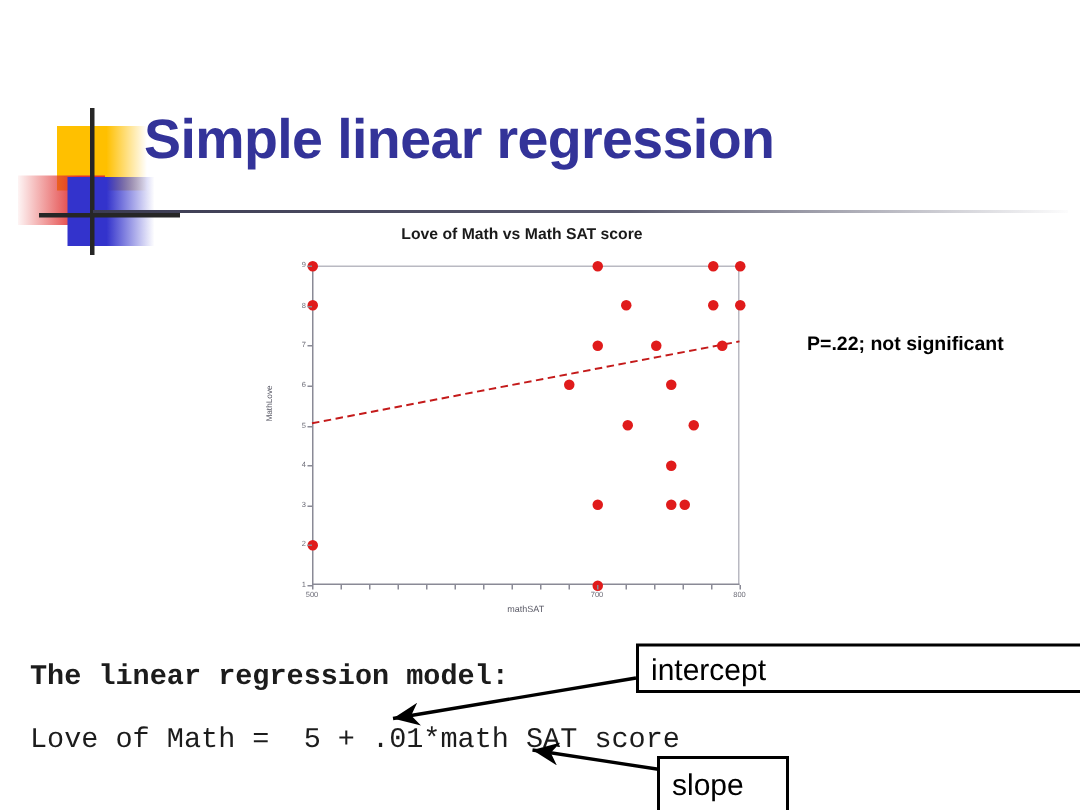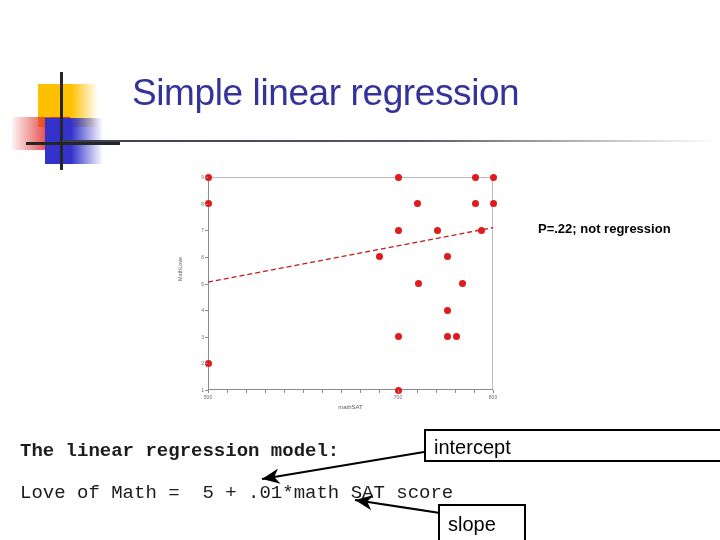--- a/index.html
+++ b/index.html
@@ -20,25 +20,24 @@
     position: absolute;
     left: 0; top: 0;
     width: 720px; height: 150px;
   }
   #slide-title {
     position: absolute;
     left: 96px;
     top: 72px;
     font-family: "Liberation Sans", sans-serif;
     font-size: 37px;
-    font-weight: 400;
+    font-weight: 700;
     color: #333399;
     letter-spacing: -0.4px;
     white-space: nowrap;
-    padding-left: 36px;
   }
 
   
   #logo {
     position: absolute;
     left: 12px;
     top: 72px;
     width: 108px;
     height: 98px;
   }
@@ -264,20 +263,21 @@
     <div class="cross-h"></div>
   </div>
 
   <div id="slide-title">Simple linear regression</div>
 
   <div id="title-rule"></div>
 </div>
 
 <div id="chart-wrap">
 
+  <div id="chart-title">Love of Math vs Math SAT score</div>
 
   <div id="plot-top-rule"></div>
   <div id="plot-right-rule"></div>
 
   <div id="plot-frame"></div>
 
   <svg id="trend-svg">
     <line id="trend-line" stroke="#c41a1a" stroke-width="1.3" stroke-dasharray="5,3" x1="0" y1="105.16875" x2="285" y2="50.587500000000006"></line>
   </svg>
 
@@ -343,21 +343,21 @@
       <div class="xtick-mark" style="left: 254px; top: 242px;"></div>
       <div class="xtick-mark" style="left: 273px; top: 242px;"></div>
       <div class="xtick-mark" style="left: 292px; top: 242px;"></div>
       <div class="xtick-mark" style="left: 311px; top: 242px;"></div>
     </div>
 
   <div id="ylabel">MathLove</div>
   <div id="xlabel">mathSAT</div>
 </div>
 
-<div id="pvalue-note">P=.22; not regression</div>
+<div id="pvalue-note">P=.22; not significant</div>
 
 <div class="mono-line" id="model-line">The linear regression model:</div>
 
 <div class="mono-line" id="equation-line">Love of Math =  5 + .01*math SAT score</div>
 
 <svg id="arrows-svg">
   <defs>
     <marker id="arrowhead" markerWidth="9" markerHeight="7" refX="8" refY="3.5" orient="auto">
       <polygon points="8 3.5, 0 0, 2.4 3.5, 0 7" fill="#000000"></polygon>
     </marker>

